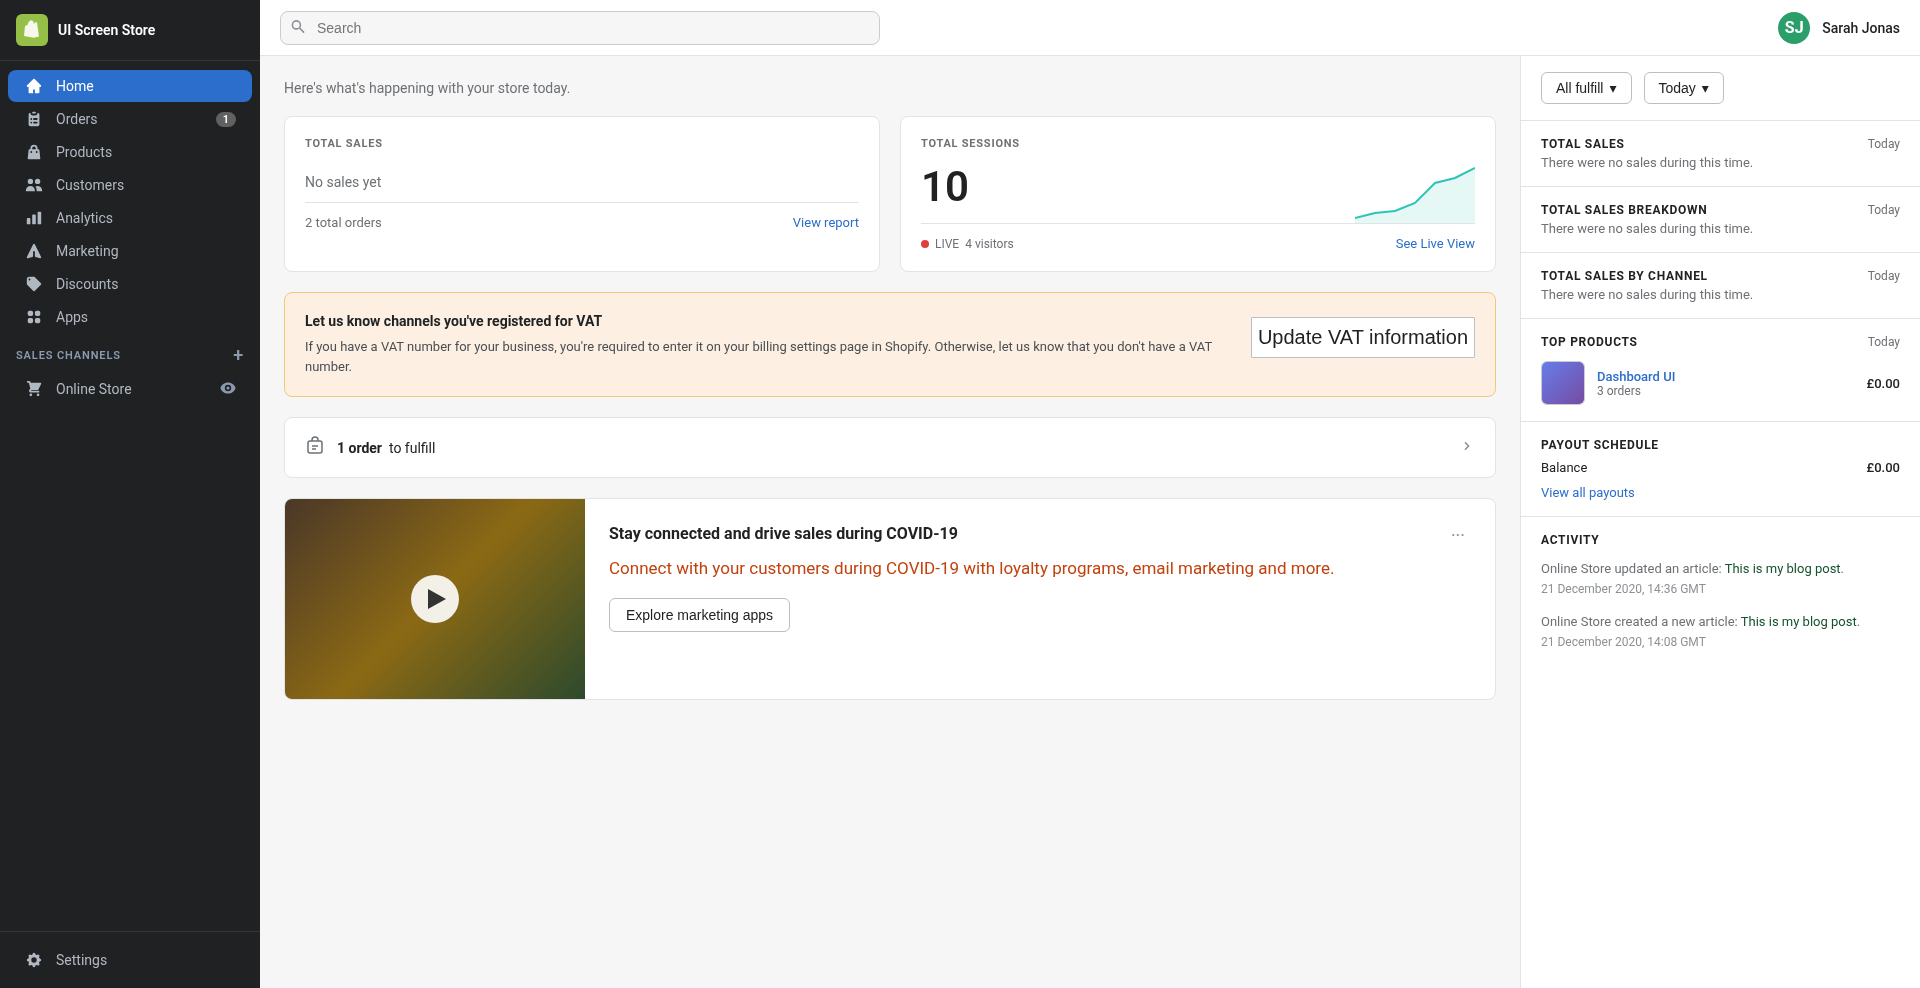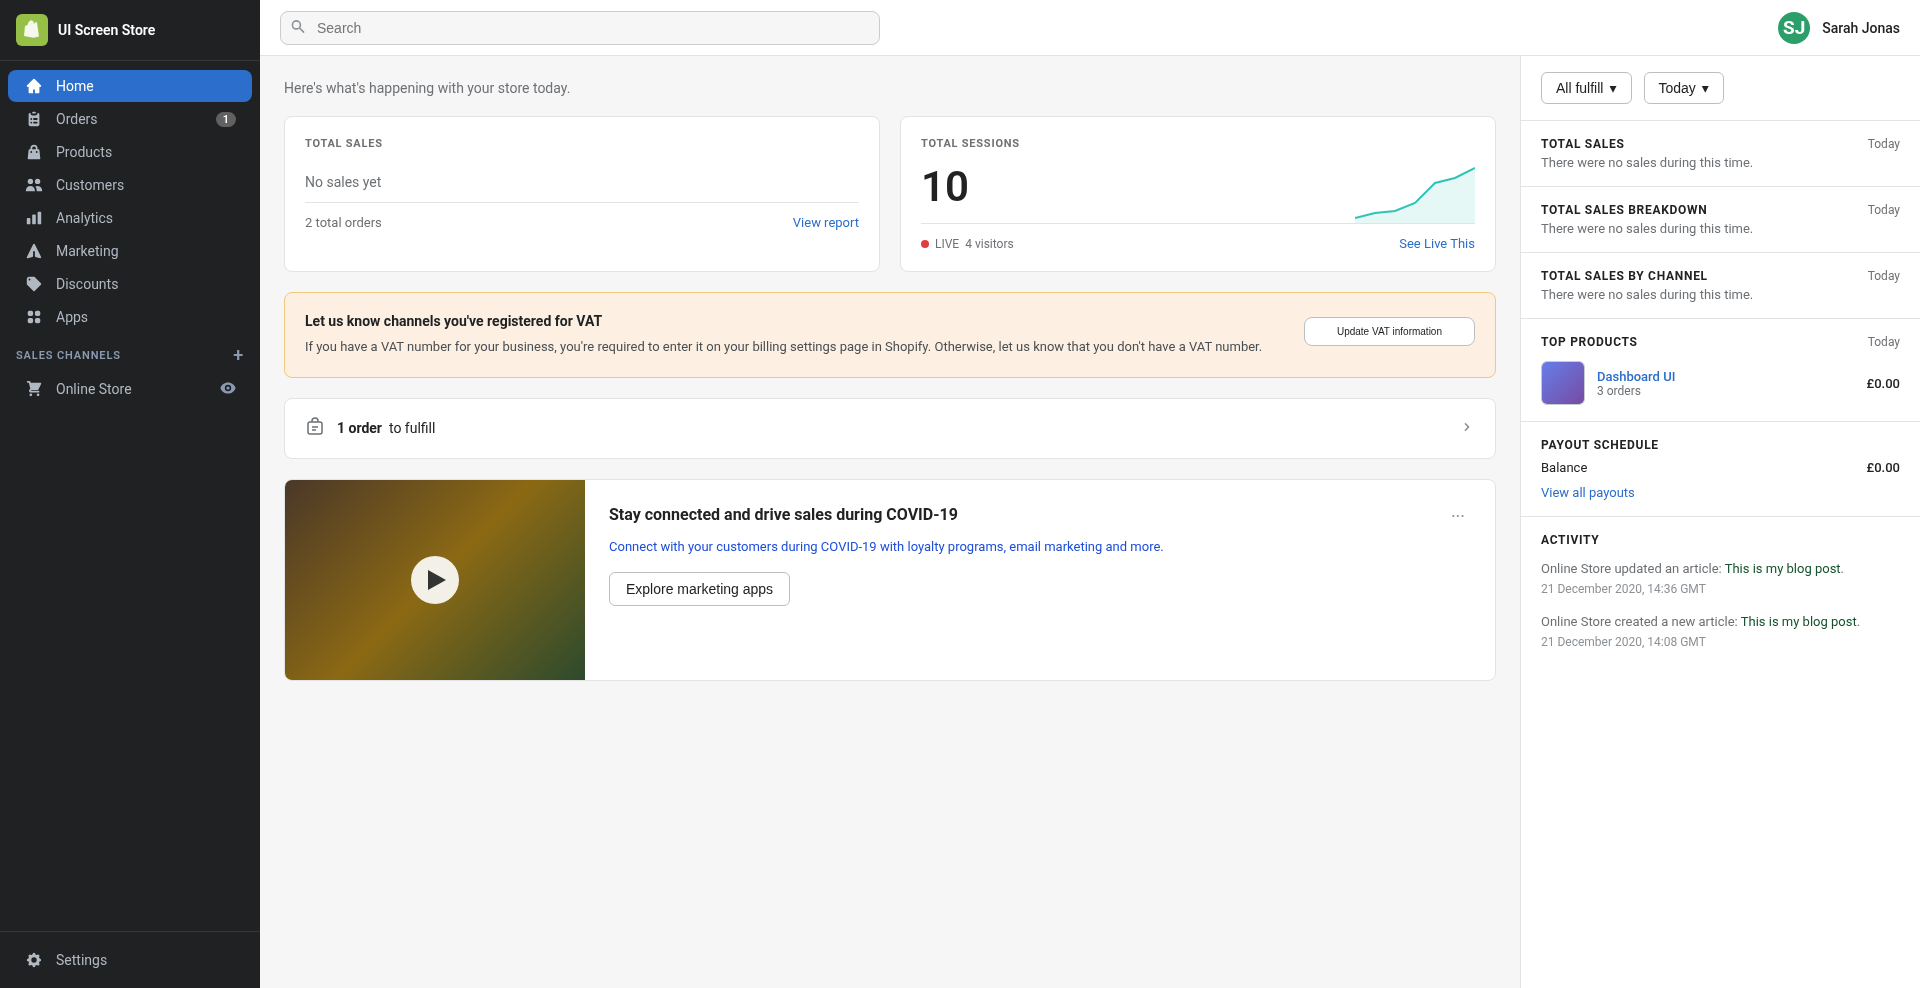--- a/index.html
+++ b/index.html
@@ -29,21 +29,21 @@
     .nav-item-sub { display: flex; align-items: center; gap: 12px; padding: 10px 16px; color: #b0b8c1; cursor: pointer; border-radius: 8px; margin: 1px 8px; font-size: 14px; }
     .nav-item-sub .eye-btn { margin-left: auto; color: #8a9ab0; }
     .sidebar-footer { padding: 8px; border-top: 1px solid rgba(255,255,255,0.1); }
     .settings-item { display: flex; align-items: center; gap: 12px; padding: 10px 16px; color: #b0b8c1; cursor: pointer; border-radius: 8px; font-size: 14px; }
 
     
     .search-bar { flex: 1; max-width: 600px; position: relative; }
     .search-bar input { width: 100%; padding: 8px 12px 8px 36px; border: 1px solid #c9cccf; border-radius: 8px; font-size: 14px; background: #f6f6f7; outline: none; }
     .search-icon-wrap { position: absolute; left: 10px; top: 50%; transform: translateY(-50%); color: #8c9196; }
     .topbar-right { margin-left: auto; display: flex; align-items: center; gap: 12px; }
-    .avatar { width: 32px; height: 32px; border-radius: 50%; background: #2c9e6a; color: #fff; display: flex; align-items: center; justify-content: center; font-weight: 700; font-size: 19px; }
+    .avatar { width: 32px; height: 32px; border-radius: 50%; background: #2c9e6a; color: #fff; display: flex; align-items: center; justify-content: center; font-weight: 700; font-size: 16px; }
     .user-name { font-size: 14px; font-weight: 500; }
 
     
     .page-subtitle { color: #6d7175; font-size: 14px; margin-bottom: 20px; }
     .stats-row { display: flex; gap: 20px; margin-bottom: 20px; }
     .stat-card { flex: 1; background: #fff; border-radius: 8px; padding: 20px; border: 1px solid #e1e3e5; }
     .stat-label { font-size: 11px; font-weight: 700; letter-spacing: 0.07em; color: #6d7175; text-transform: uppercase; margin-bottom: 12px; }
     .stat-value { font-size: 42px; font-weight: 600; color: #202223; margin-bottom: 12px; }
     .stat-footer { display: flex; align-items: center; justify-content: space-between; border-top: 1px solid #e1e3e5; padding-top: 12px; color: #6d7175; font-size: 13px; }
     .stat-footer a { color: #2c6ecb; text-decoration: none; font-size: 13px; }
@@ -51,39 +51,39 @@
     .stat-chart { display: flex; align-items: flex-end; justify-content: flex-end; flex: 1; }
     .sessions-header { display: flex; justify-content: space-between; align-items: flex-start; }
     .live-badge { display: flex; align-items: center; gap: 6px; font-size: 12px; color: #6d7175; }
     .live-dot { width: 8px; height: 8px; border-radius: 50%; background: #e03d3d; display: inline-block; }
 
     
     .vat-banner { background: #fdf0e3; border: 1px solid #f0c97a; border-radius: 8px; padding: 20px; margin-bottom: 20px; display: flex; align-items: flex-start; justify-content: space-between; gap: 20px; }
     .vat-banner-content { flex: 1; }
     .vat-banner-title { font-weight: 700; font-size: 14px; margin-bottom: 8px; color: #202223; }
     .vat-banner-text { font-size: 13px; color: #4a4f54; line-height: 1.5; }
-    .vat-update-btn { background: #fff; border: 1px solid #babfc3; border-radius: 8px; padding: 8px 32px; font-size: 10px; cursor: pointer; white-space: nowrap; font-weight: 500; color: #202223; flex-shrink: 0; margin-top: 4px; }
+    .vat-update-btn { background: #fff; border: 1px solid #babfc3; border-radius: 1px; padding: 8px 6px; font-size: 20px; cursor: pointer; white-space: nowrap; font-weight: 500; color: #202223; flex-shrink: 0; margin-top: 4px; }
 
     
     .fulfill-card { background: #fff; border: 1px solid #e1e3e5; border-radius: 8px; padding: 18px 20px; margin-bottom: 20px; display: flex; align-items: center; justify-content: space-between; cursor: pointer; }
     .fulfill-left { display: flex; align-items: center; gap: 12px; font-size: 14px; color: #202223; }
     .fulfill-left strong { color: #202223; }
     .chevron-right { color: #8c9196; }
 
     
     .blog-card { background: #fff; border: 1px solid #e1e3e5; border-radius: 8px; overflow: hidden; display: flex; gap: 0; }
     .blog-image { width: 300px; min-width: 300px; background: #3a3a3a; position: relative; overflow: hidden; display: flex; align-items: center; justify-content: center; }
     .blog-image-bg { width: 100%; height: 200px; background: linear-gradient(135deg, #4a3728 0%, #8b6914 50%, #2d4a2d 100%); display: flex; align-items: center; justify-content: center; }
     .play-button { width: 48px; height: 48px; border-radius: 50%; background: rgba(255,255,255,0.9); display: flex; align-items: center; justify-content: center; cursor: pointer; }
     .play-triangle { width: 0; height: 0; border-top: 10px solid transparent; border-bottom: 10px solid transparent; border-left: 18px solid #333; margin-left: 3px; }
     .blog-content { padding: 24px; flex: 1; }
     .blog-header { display: flex; align-items: flex-start; justify-content: space-between; margin-bottom: 8px; }
     .blog-title { font-size: 16px; font-weight: 700; color: #202223; line-height: 1.4; flex: 1; }
     .more-btn { color: #8c9196; cursor: pointer; font-size: 18px; padding: 2px 6px; }
-    .blog-desc { font-size: 13px; color: #1d4ed8; line-height: 1.5; margin-bottom: 16px; }
+    .blog-desc { font-size: 17px; color: #c2410c; line-height: 1.5; margin-bottom: 16px; }
     .explore-btn { border: 1px solid #babfc3; background: #fff; border-radius: 6px; padding: 8px 16px; font-size: 14px; cursor: pointer; color: #202223; font-weight: 500; }
 
     
     .rp-filter-bar { display: flex; gap: 12px; padding: 16px 20px; border-bottom: 1px solid #e1e3e5; }
     .rp-filter-btn { border: 1px solid #babfc3; background: #fff; border-radius: 6px; padding: 7px 14px; font-size: 14px; cursor: pointer; display: flex; align-items: center; gap: 6px; font-weight: 500; color: #202223; }
     .rp-section { padding: 16px 20px; border-bottom: 1px solid #e1e3e5; }
     .rp-section-header { display: flex; justify-content: space-between; align-items: baseline; margin-bottom: 4px; }
     .rp-section-title { font-size: 12px; font-weight: 700; letter-spacing: 0.06em; text-transform: uppercase; color: #202223; }
     .rp-section-time { font-size: 12px; color: #6d7175; }
     .rp-section-text { font-size: 13px; color: #6d7175; margin-top: 4px; }
@@ -282,21 +282,21 @@
                   <polyline points="0,55 20,50 40,48 60,40 80,20 100,15 120,5 120,60 0,60" fill="rgba(46,196,182,0.12)"></polyline>
                 </svg>
               </div>
             </div>
             <div class="stat-footer">
               <div class="live-badge">
                 <span class="live-dot"></span>
                 <span>LIVE</span>
                 <span>4 visitors</span>
               </div>
-              <a href="#">See Live This</a>
+              <a href="#">See Live View</a>
             </div>
           </div>
         </div>
 
         <div class="vat-banner">
           <div class="vat-banner-content">
             <div class="vat-banner-title">Let us know channels you've registered for VAT</div>
             <div class="vat-banner-text">If you have a VAT number for your business, you're required to enter it on your billing settings page in Shopify. Otherwise, let us know that you don't have a VAT number.</div>
           </div>
           <button class="vat-update-btn">Update VAT information</button>

